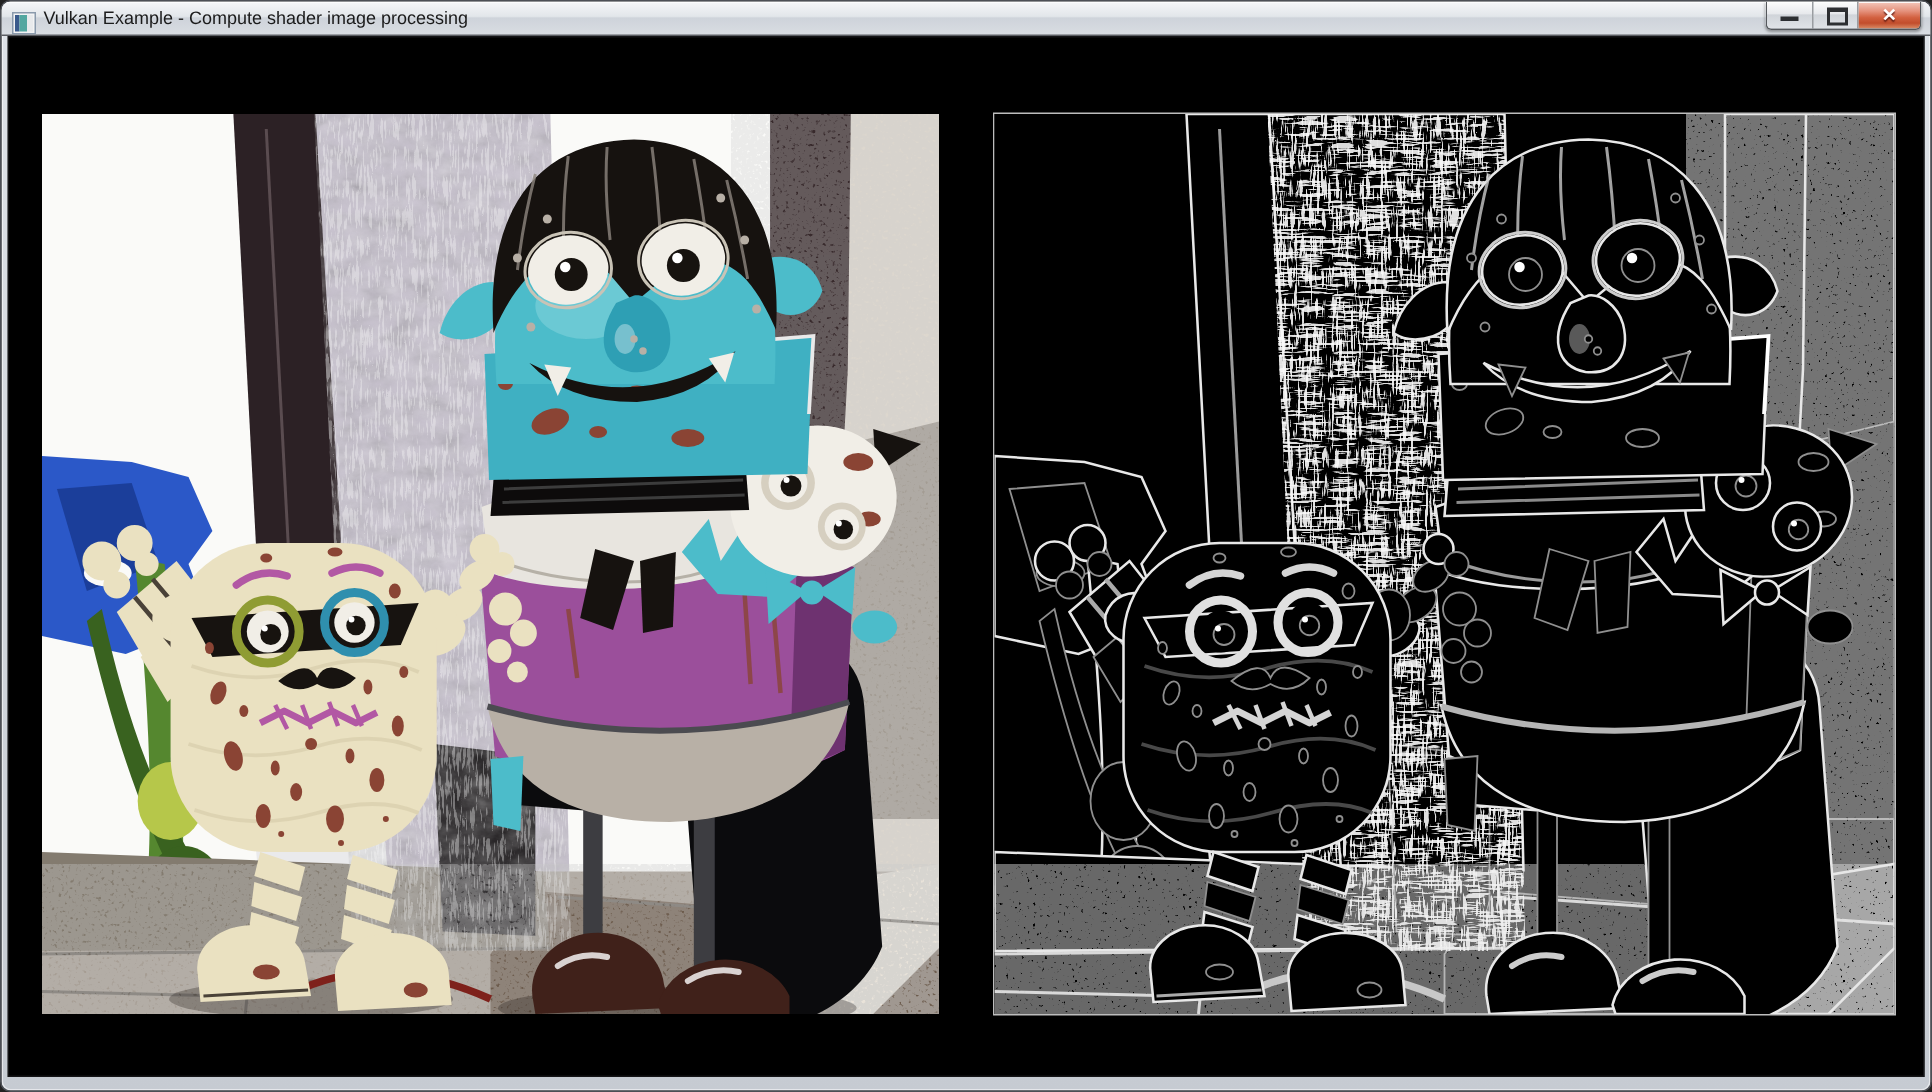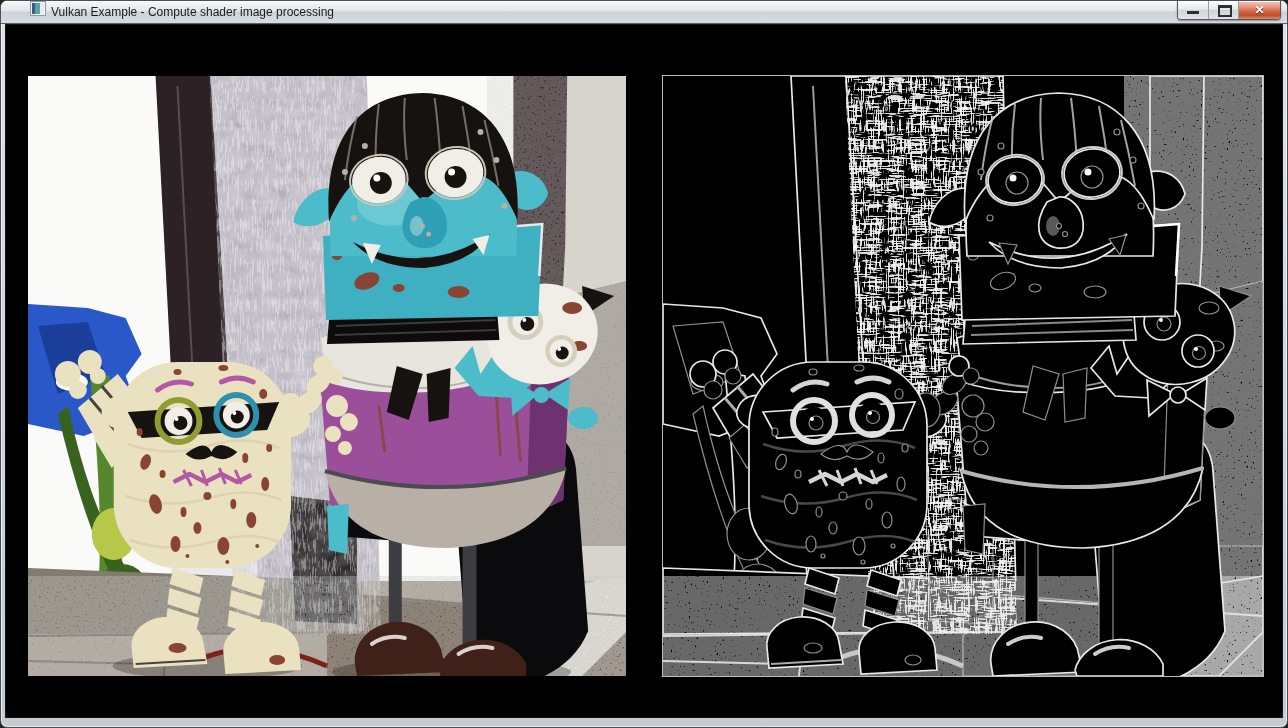--- a/index.html
+++ b/index.html
@@ -1,22 +1,22 @@
 <!DOCTYPE html>
 <html><head>
 <meta charset="utf-8">
 <style>
   html,body{margin:0;padding:0;background:#222;font-family:"Liberation Sans","DejaVu Sans",sans-serif;}
   .window{position:relative;width:1286px;height:726px;border:1px solid #4c4f55;border-radius:7px;
     background:linear-gradient(#dfe3e8,#c6cbd2);overflow:hidden;
     box-shadow:inset 0 0 0 1px rgba(255,255,255,.55);}
   .titlebar{position:absolute;left:0;top:0;right:0;height:22px;
     background:linear-gradient(#f6f7f9,#e2e6ea 45%,#ced3da 50%,#d9dde2);
-    border-bottom:1px solid #5a5d62;display:flex;align-items:flex-start;
-    box-shadow:inset 0 1px 0 rgba(255,255,255,.8);padding-left:22px;}
+    border-bottom:1px solid #5a5d62;display:flex;align-items:flex-end;
+    box-shadow:inset 0 1px 0 rgba(255,255,255,.8);}
   .app-icon{width:16px;height:15px;margin:0 5px 0 7px;flex:0 0 auto;}
   .title-text{font-size:12px;color:#1b1b1b;white-space:nowrap;line-height:22px;}
   .btn-group{position:absolute;top:0;right:6px;display:flex;border:1px solid #55585c;border-top:none;
     border-radius:0 0 4px 4px;overflow:hidden;height:18px;box-shadow:0 1px 2px rgba(0,0,0,.35);}
   .win-btn{width:30px;height:18px;background:linear-gradient(#fdfdfd,#e7e9ec 45%,#d0d4d9 50%,#e0e3e7);
     border:none;border-left:1px solid #9a9da1;position:relative;cursor:pointer;padding:0;
     box-shadow:inset 0 1px 0 rgba(255,255,255,.9);}
   .win-btn:first-child{border-left:none;}
   .win-btn.close{width:42px;background:linear-gradient(#f4cabf,#e5927d 35%,#d2603f 60%,#c24d2c 80%,#d98a64);
     color:#fff;font-weight:bold;font-size:12px;line-height:17px;text-shadow:0 1px 1px rgba(60,0,0,.7);}

